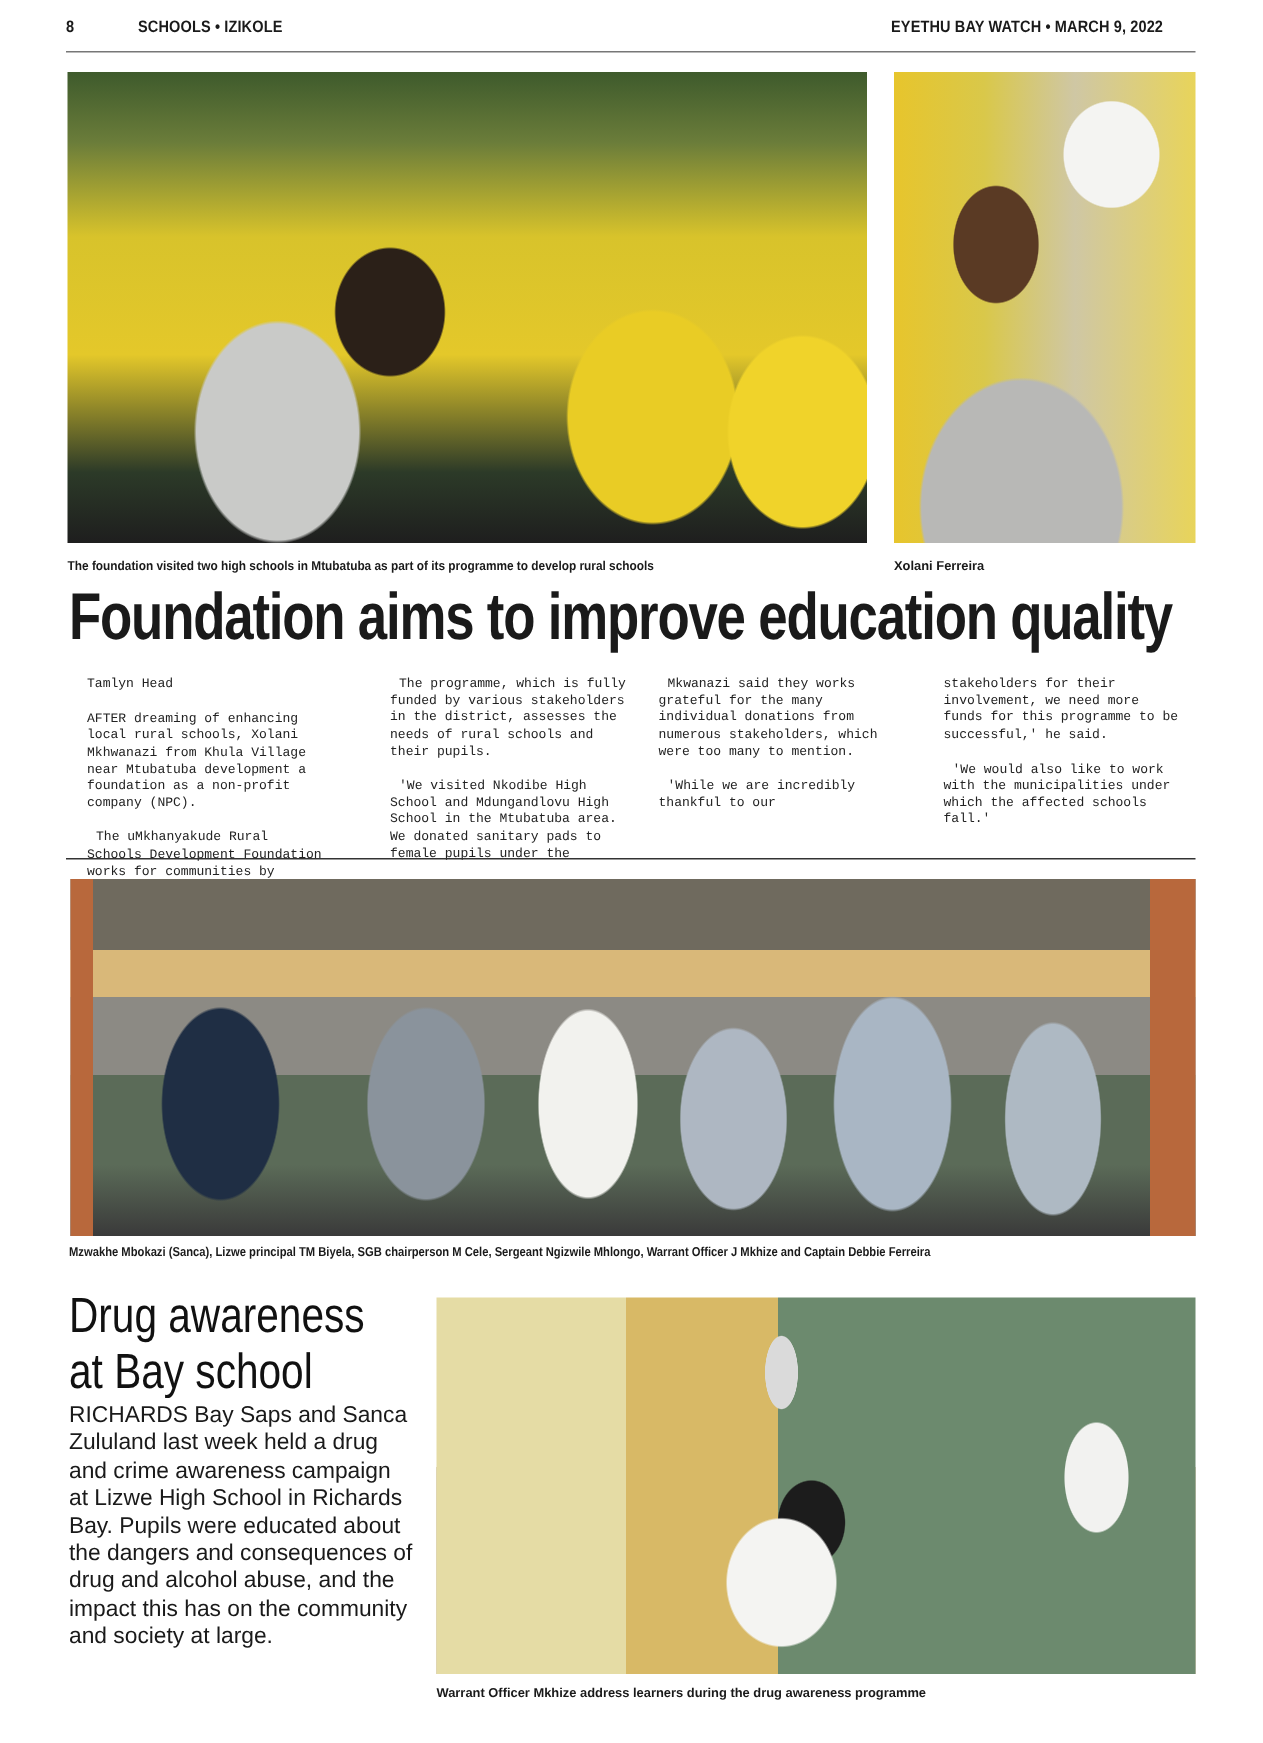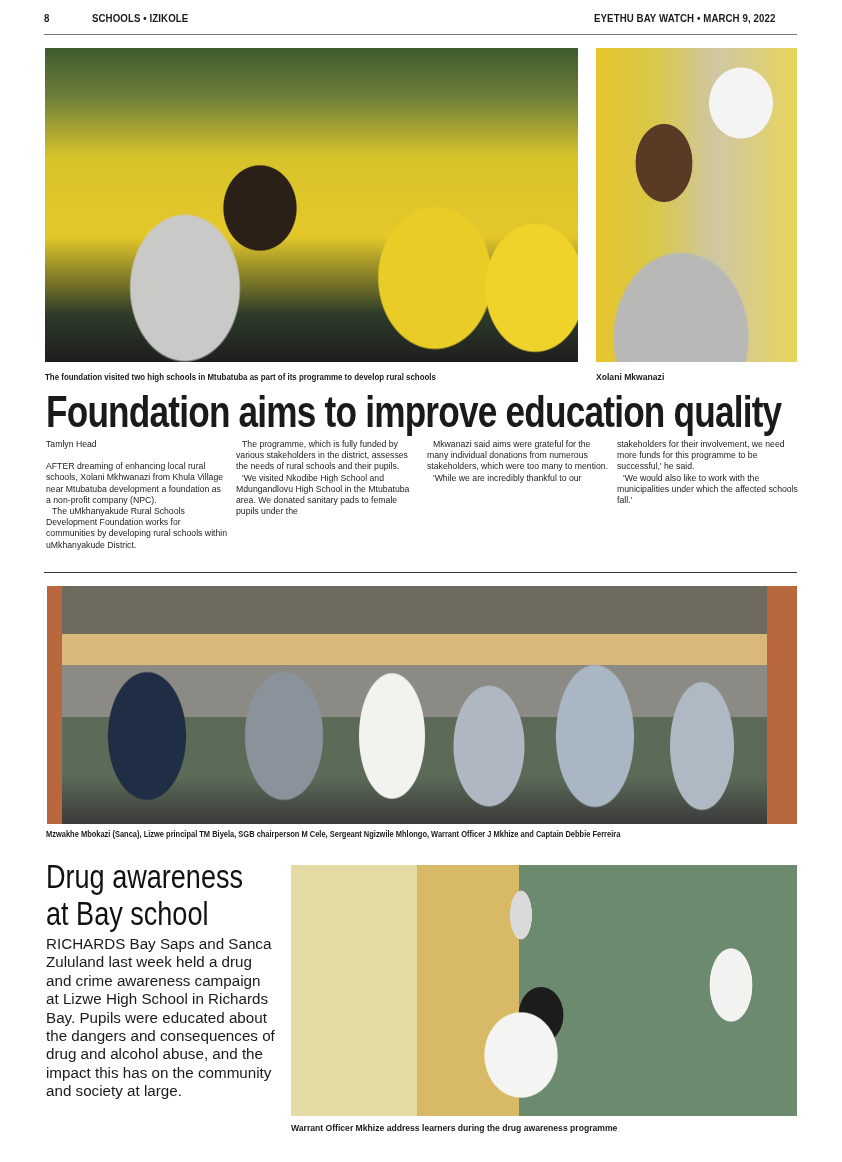--- a/index.html
+++ b/index.html
@@ -4,21 +4,21 @@
 <style>
   html, body { margin:0; padding:0; background:#ffffff; }
   body { width:842px; height:1162px; position:relative; overflow:hidden; font-family:"Liberation Sans", sans-serif; color:#1a1a1a; }
   .abs { position:absolute; }
   .folio { font-family:"Liberation Sans", sans-serif; font-size:11px; font-weight:bold; letter-spacing:0.1px; top:12px; transform:scaleX(0.88); transform-origin:left top; }
   .rule { position:absolute; height:1px; background:#555; }
   .photo { position:absolute; overflow:hidden; }
   .caption { position:absolute; font-size:8.6px; font-weight:bold; line-height:11px; }
   .headline { position:absolute; left:46px; top:388px; font-size:44px; font-weight:bold; letter-spacing:-1px; transform:scaleX(0.80); transform-origin:left top; white-space:nowrap; line-height:48px; }
   .col { position:absolute; top:439px; width:182px; font-size:8.7px; line-height:11.2px; color:#222; }
-  .col p { margin:0; }
+  .col p { margin:12px;font-family:Liberation Mono, monospace; }
   .col p.ind { text-indent:6px; }
   .byline { margin-bottom:11px !important; }
   .h2 { position:absolute; left:46px; top:858px; font-size:33px; line-height:37px; transform:scaleX(0.82); transform-origin:left top; font-weight:normal; color:#111; }
   .standfirst { position:absolute; left:46px; top:935px; width:230px; font-size:15.2px; line-height:18.4px; font-weight:normal; color:#1a1a1a; }
 
   
   .p1 { left:45px; top:48px; width:533px; height:314px;
         background:
           radial-gradient(ellipse 60px 70px at 215px 160px, #2b2018 0 60%, transparent 62%),
           radial-gradient(ellipse 70px 90px at 490px 240px, #f0d32a 0 70%, transparent 72%),
@@ -54,35 +54,35 @@
 <body>
 
 <div class="abs folio" style="left:44px;">8</div>
 <div class="abs folio" style="left:92px;">SCHOOLS • IZIKOLE</div>
 <div class="abs folio" style="left:594px;">EYETHU BAY WATCH • MARCH 9, 2022</div>
 <div class="rule" style="left:44px; top:34px; width:753px; background:#777;"></div>
 
 <div class="photo p1"></div>
 <div class="photo p2"></div>
 <div class="caption" style="left:45px; top:372px; width:530px; white-space:nowrap; transform:scaleX(0.92); transform-origin:left top;">The foundation visited two high schools in Mtubatuba as part of its programme to develop rural schools</div>
-<div class="caption" style="left:596px; top:372px;">Xolani Mkwanazi</div>
+<div class="caption" style="left:596px; top:372px;">Xolani Ferreira</div>
 
 <div class="headline">Foundation aims to improve education quality</div>
 
 <div class="col" style="left:46px;">
   <p class="byline">Tamlyn Head</p>
   <p>AFTER dreaming of enhancing local rural schools, Xolani Mkhwanazi from Khula Village near Mtubatuba development a foundation as a non-profit company (NPC).</p>
   <p class="ind">The uMkhanyakude Rural Schools Development Foundation works for communities by developing rural schools within uMkhanyakude District.</p>
 </div>
-<div class="col" style="left:236px;">
+<div class="col" style="left:248px;">
   <p class="ind">The programme, which is fully funded by various stakeholders in the district, assesses the needs of rural schools and their pupils.</p>
   <p class="ind">'We visited Nkodibe High School and Mdungandlovu High School in the Mtubatuba area. We donated sanitary pads to female pupils under the</p>
 </div>
 <div class="col" style="left:427px;">
-  <p class="ind">Mkwanazi said aims were grateful for the many individual donations from numerous stakeholders, which were too many to mention.</p>
+  <p class="ind">Mkwanazi said they works grateful for the many individual donations from numerous stakeholders, which were too many to mention.</p>
   <p class="ind">'While we are incredibly thankful to our</p>
 </div>
 <div class="col" style="left:617px;">
   <p>stakeholders for their involvement, we need more funds for this programme to be successful,' he said.</p>
   <p class="ind">'We would also like to work with the municipalities under which the affected schools fall.'</p>
 </div>
 
 <div class="rule" style="left:44px; top:572px; width:753px; background:#333;"></div>
 
 <div class="photo p3"></div>

